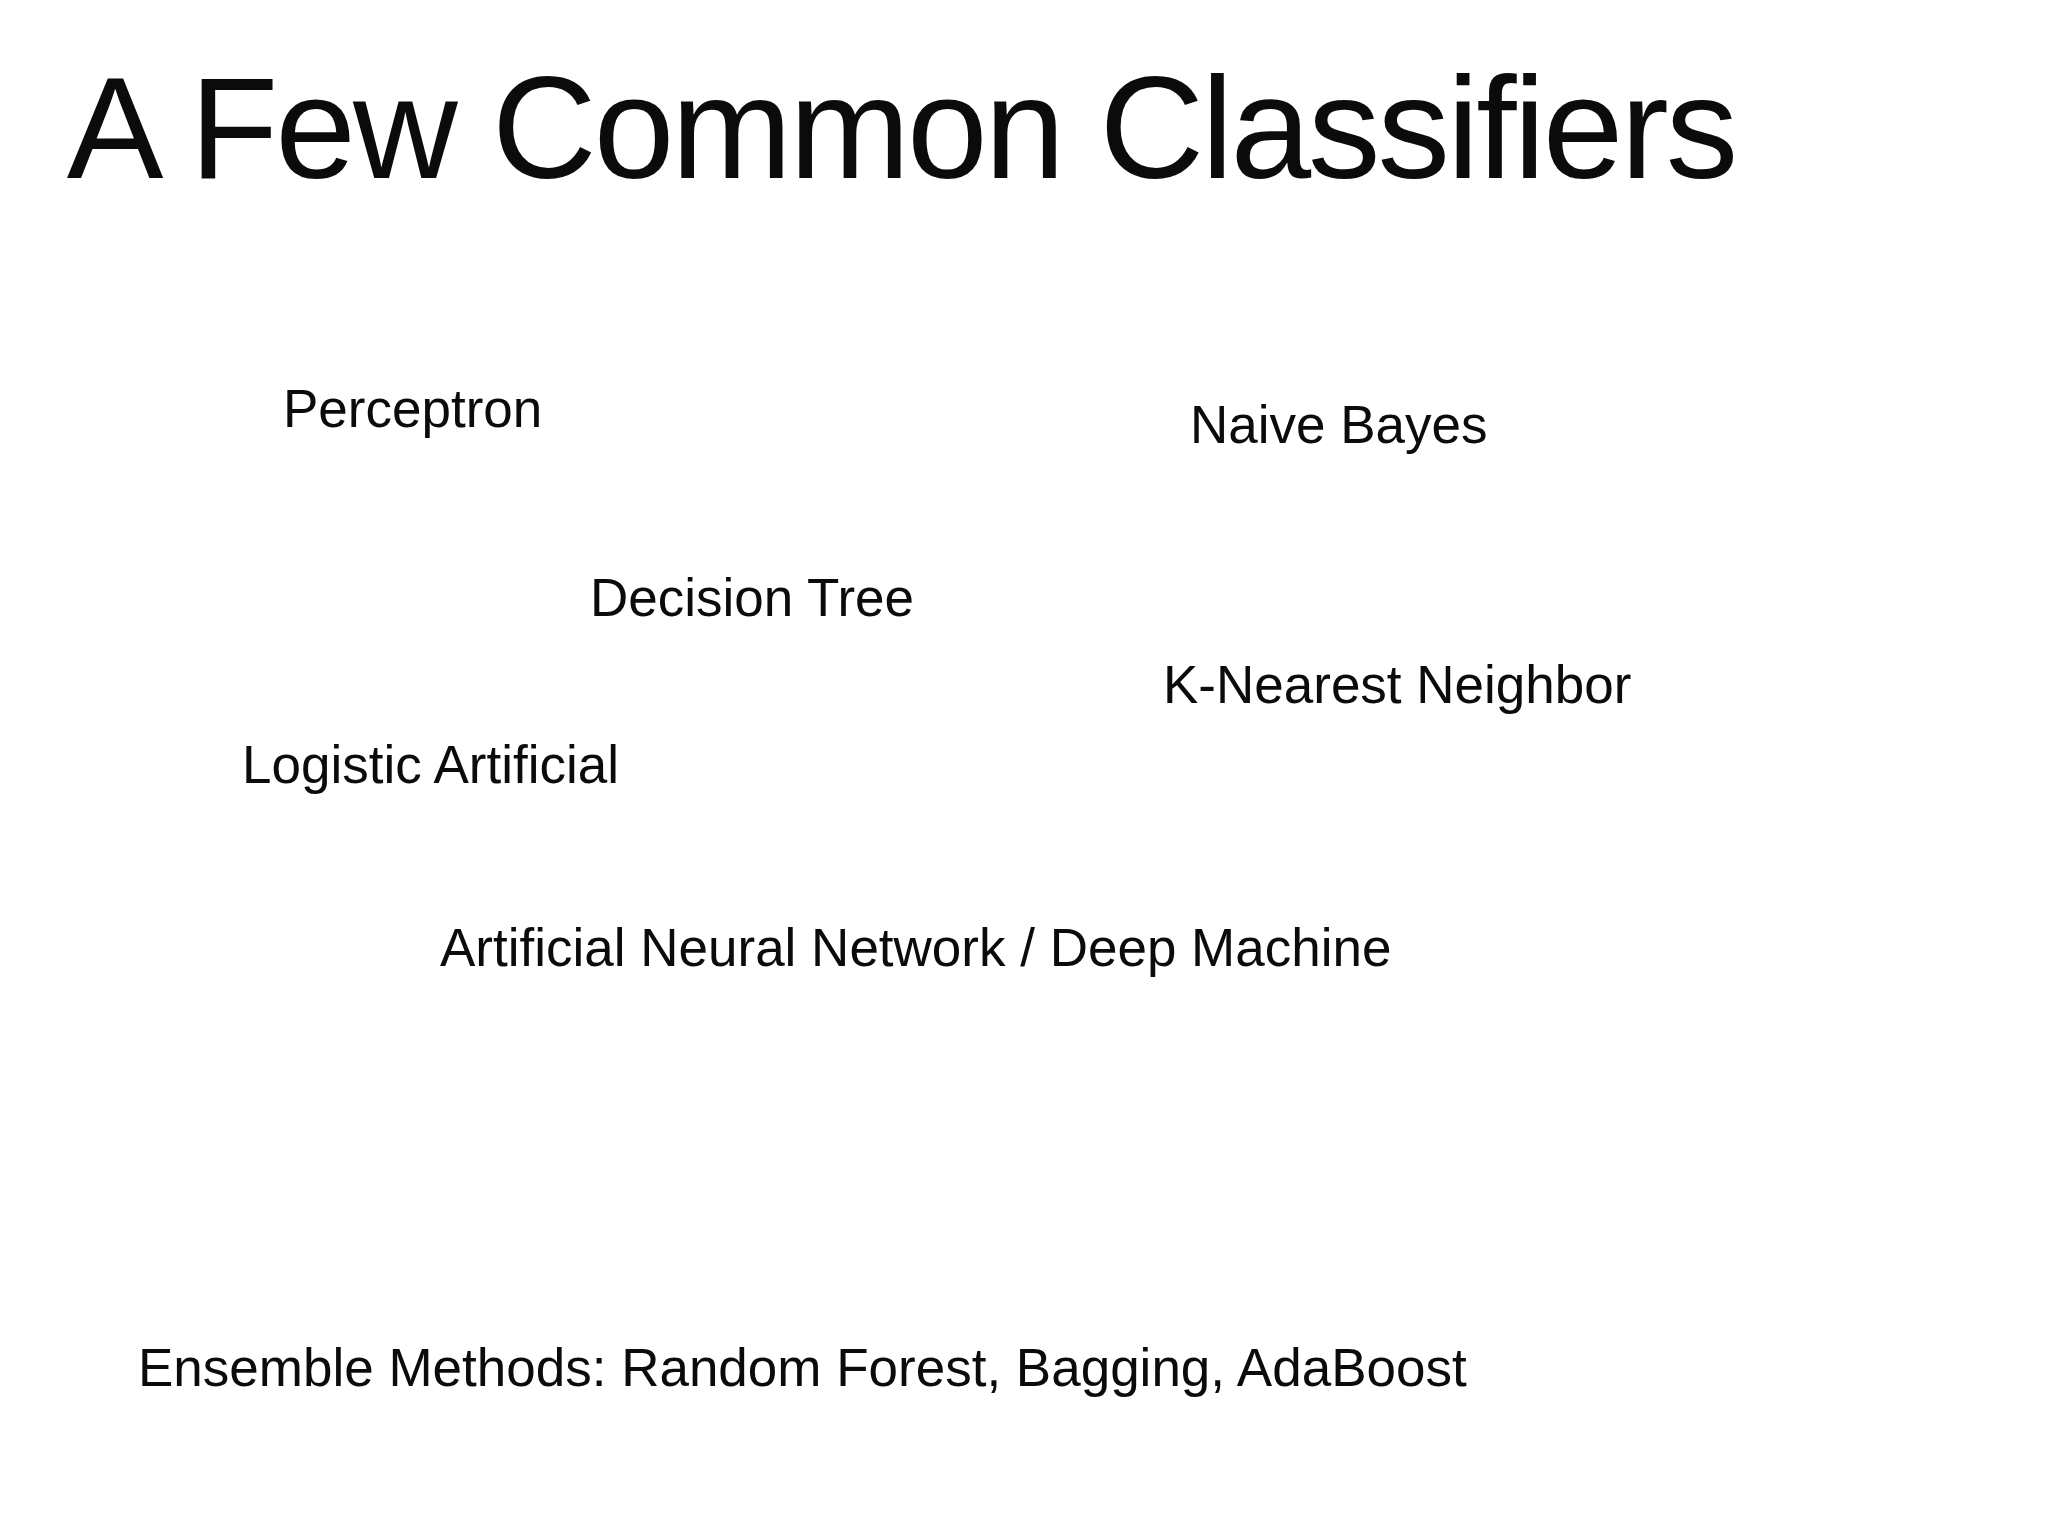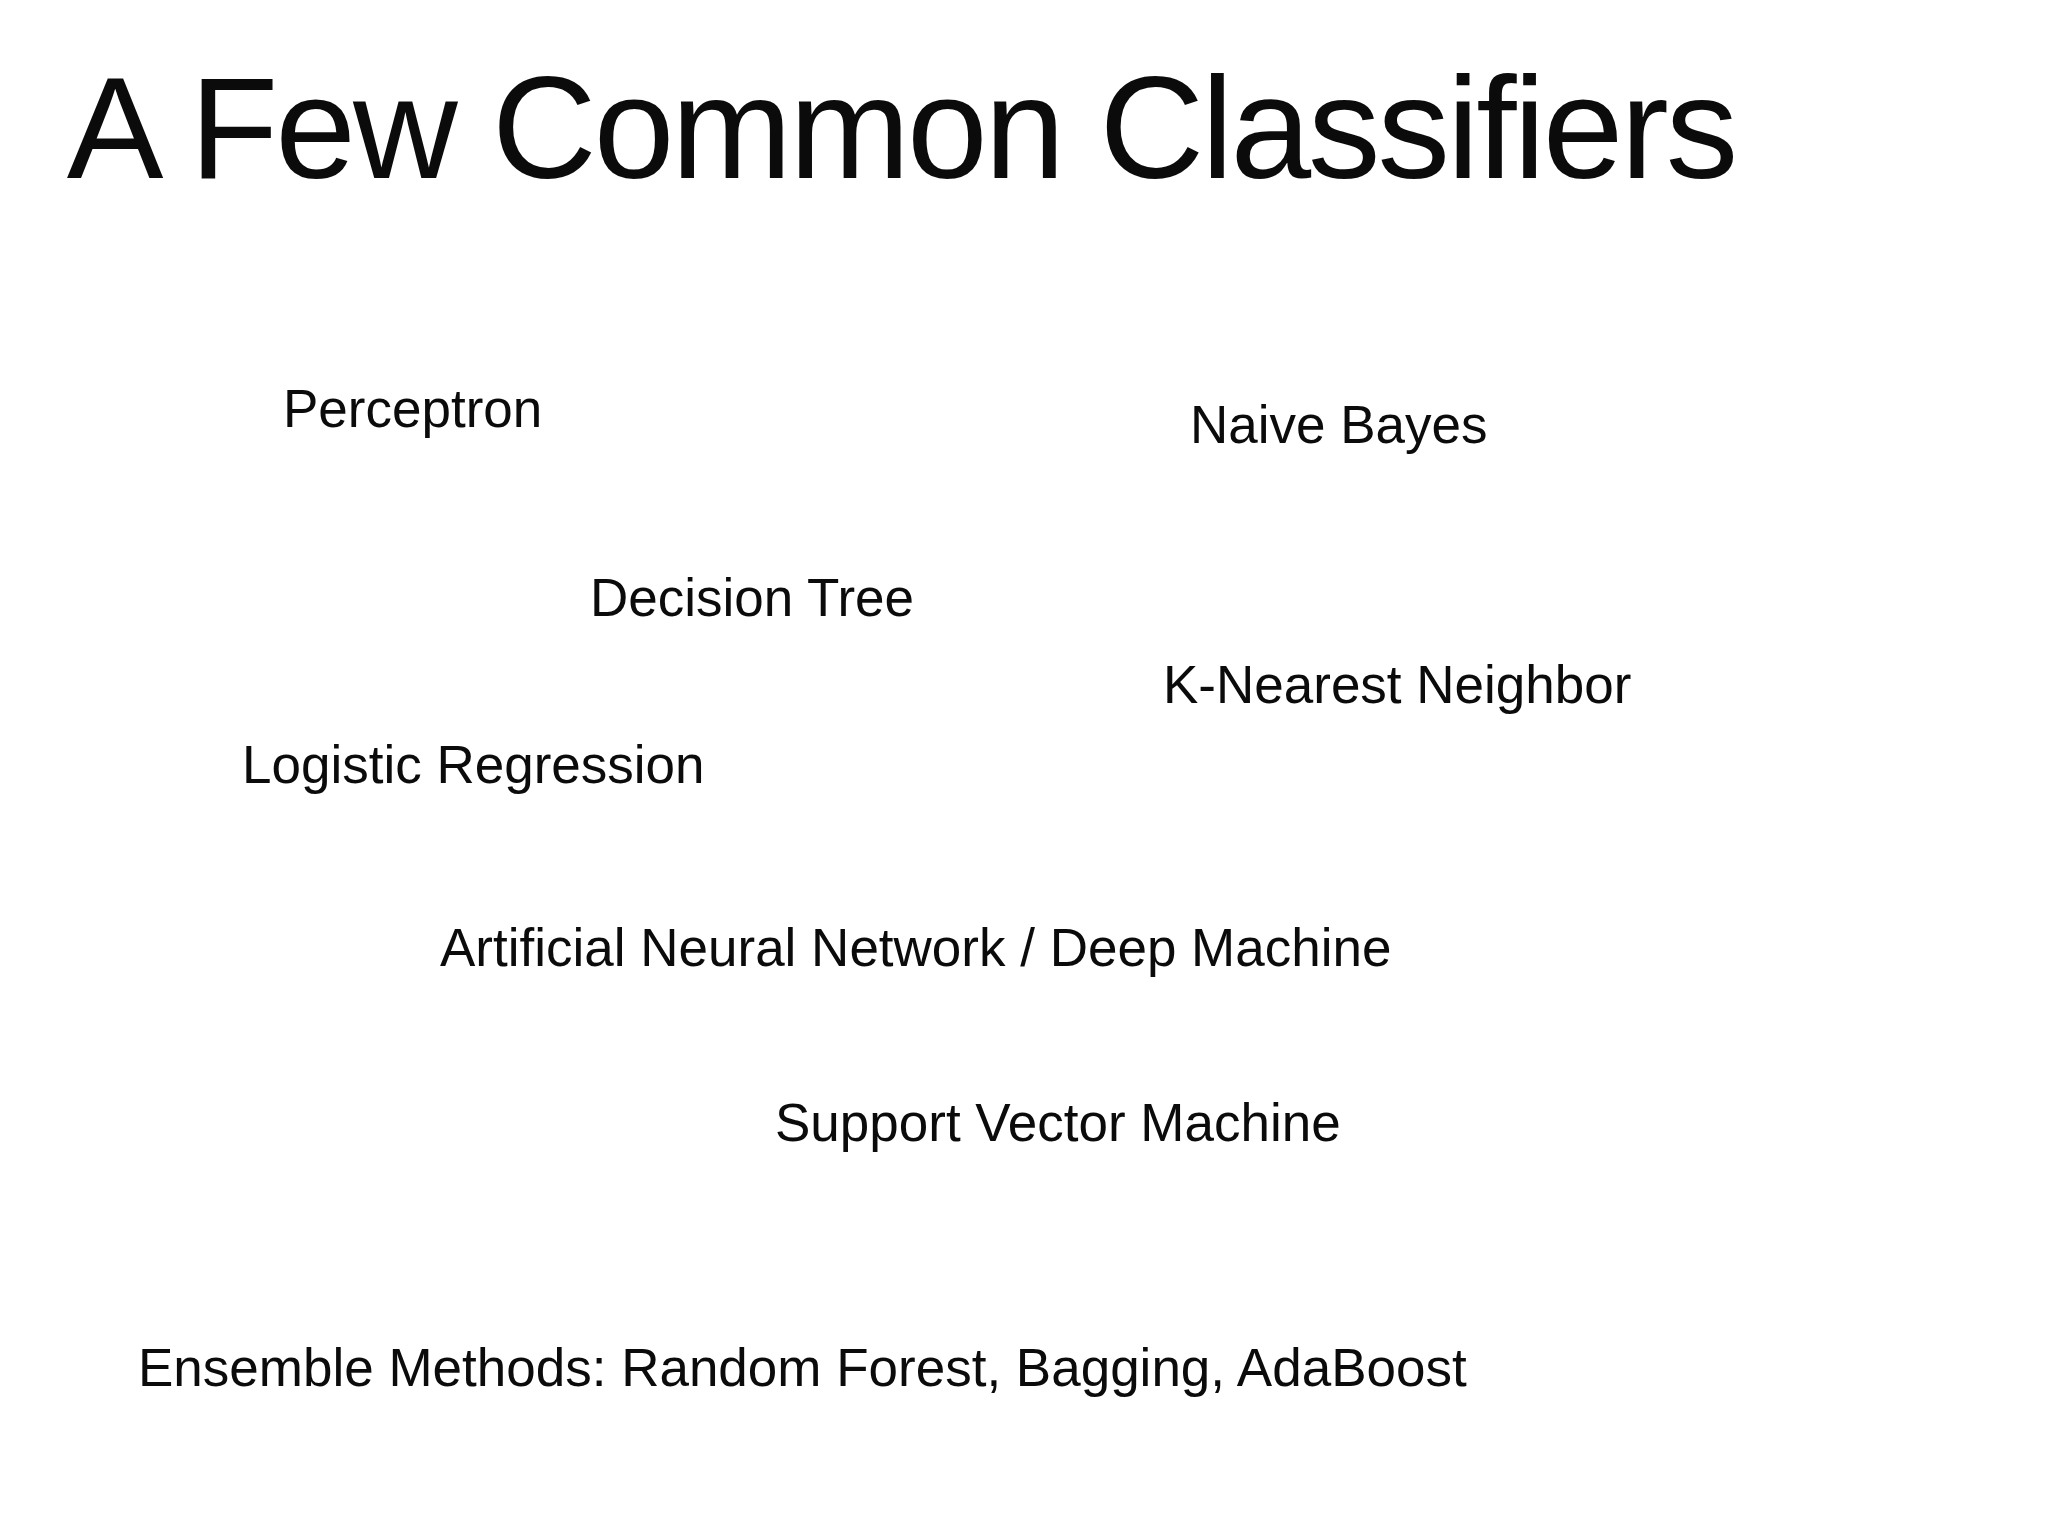--- a/index.html
+++ b/index.html
@@ -53,21 +53,20 @@
   <h1 class="slide-title">A Few Common Classifiers</h1>
 
   <div class="classifier pos-perceptron">Perceptron</div>
 
   <div class="classifier pos-naive-bayes">Naive Bayes</div>
 
   <div class="classifier pos-decision-tree">Decision Tree</div>
 
   <div class="classifier pos-knn">K-Nearest Neighbor</div>
 
-  <div class="classifier pos-logistic">Logistic Regression</div>
+  <div class="classifier pos-logistic">Logistic Artificial</div>
 
   <div class="classifier pos-ann">Artificial Neural Network / Deep Machine</div>
 
-  <div class="classifier pos-svm">Support Vector Machine</div>
 
   <div class="classifier pos-ensemble">Ensemble Methods: Random Forest, Bagging, AdaBoost</div>
 
 </div>
 
 </body></html>

